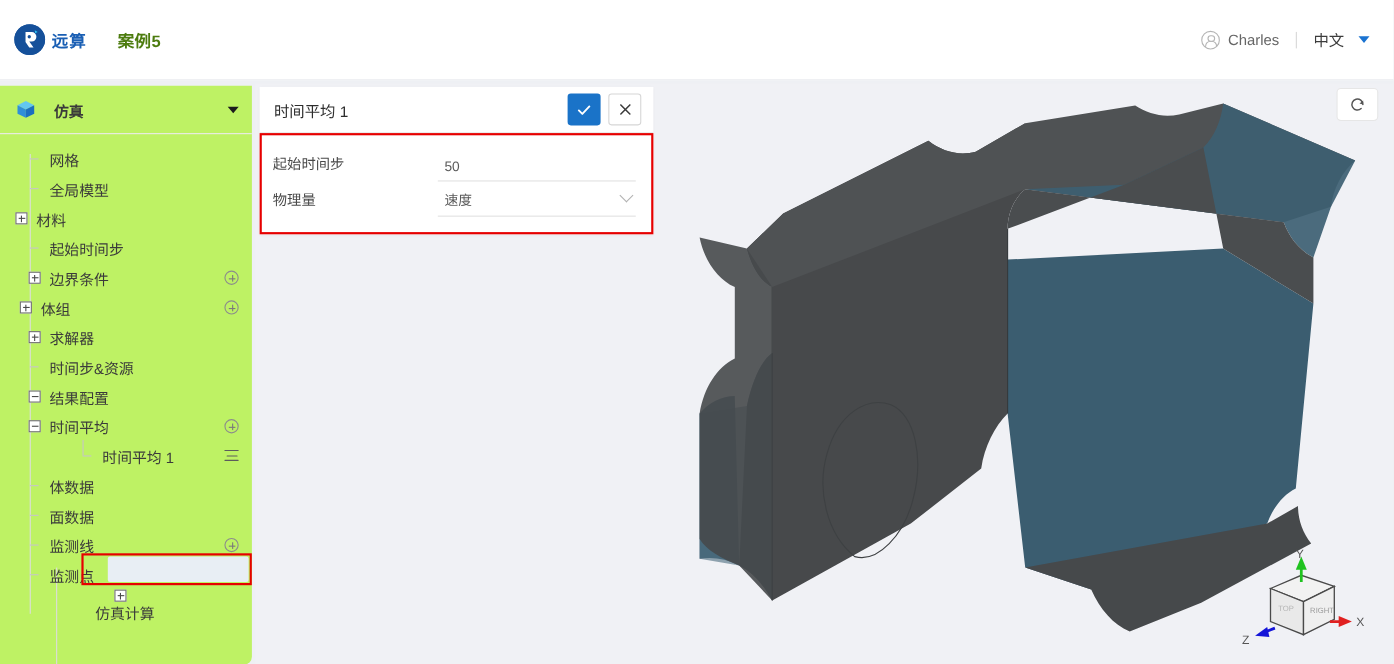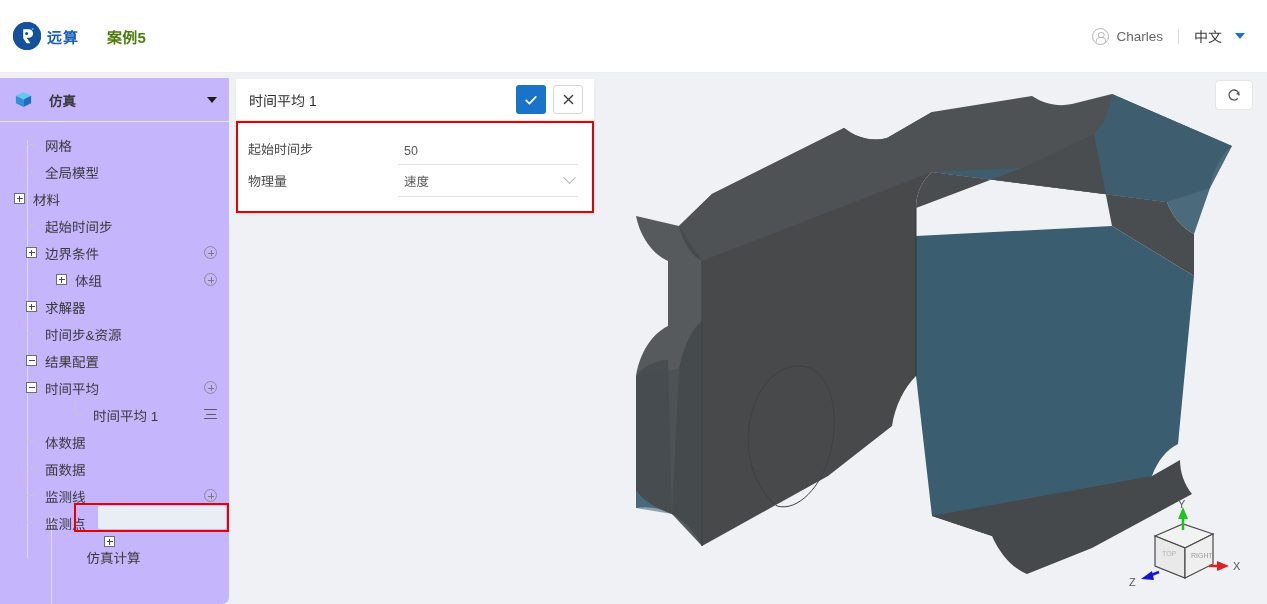--- a/index.html
+++ b/index.html
@@ -56,21 +56,21 @@
   .lang-label { font-size: 14px; color: #3c3c3c; }
   .lang-caret {
     margin-left: 13px; width: 0; height: 0;
     border-left: 5.5px solid transparent; border-right: 5.5px solid transparent;
     border-top: 6.5px solid #1a73d1;
   }
 
   
   .sidebar {
     position: absolute; left: 0; top: 78px; width: 229px; height: 526px;
-    background: #c4b5fd;
+    background: #bef264;
     border-radius: 0 0 7px 0;
     overflow: hidden;
   }
   .sidebar-head {
     height: 44px; display: flex; align-items: center;
     padding: 0 12px 0 14px; border-bottom: 1px solid #ececec;
   }
   .cube-icon { width: 19px; height: 19px; flex: none; }
   .sidebar-head-label {
     font-size: 13.5px; font-weight: bold; color: #3a3a3a; margin-left: 16px;
@@ -347,21 +347,21 @@
             <span class="stub"></span>
             <span class="lbl">起始时间步</span>
           </div>
           <div class="tnode" style="padding-left: 26px;">
             <span class="tog plus"></span>
             <span class="lbl">边界条件</span>
             <span class="trail">
               <span class="plus-circle"></span>
             </span>
           </div>
-          <div class="tnode" style="padding-left: 40px; margin-left: 16px;">
+          <div class="tnode" style="padding-left: 18px;">
             <span class="tog plus"></span>
             <span class="lbl">体组</span>
             <span class="trail">
               <span class="plus-circle"></span>
             </span>
           </div>
           <div class="tnode" style="padding-left: 26px;">
             <span class="tog plus"></span>
             <span class="lbl">求解器</span>
           </div>

